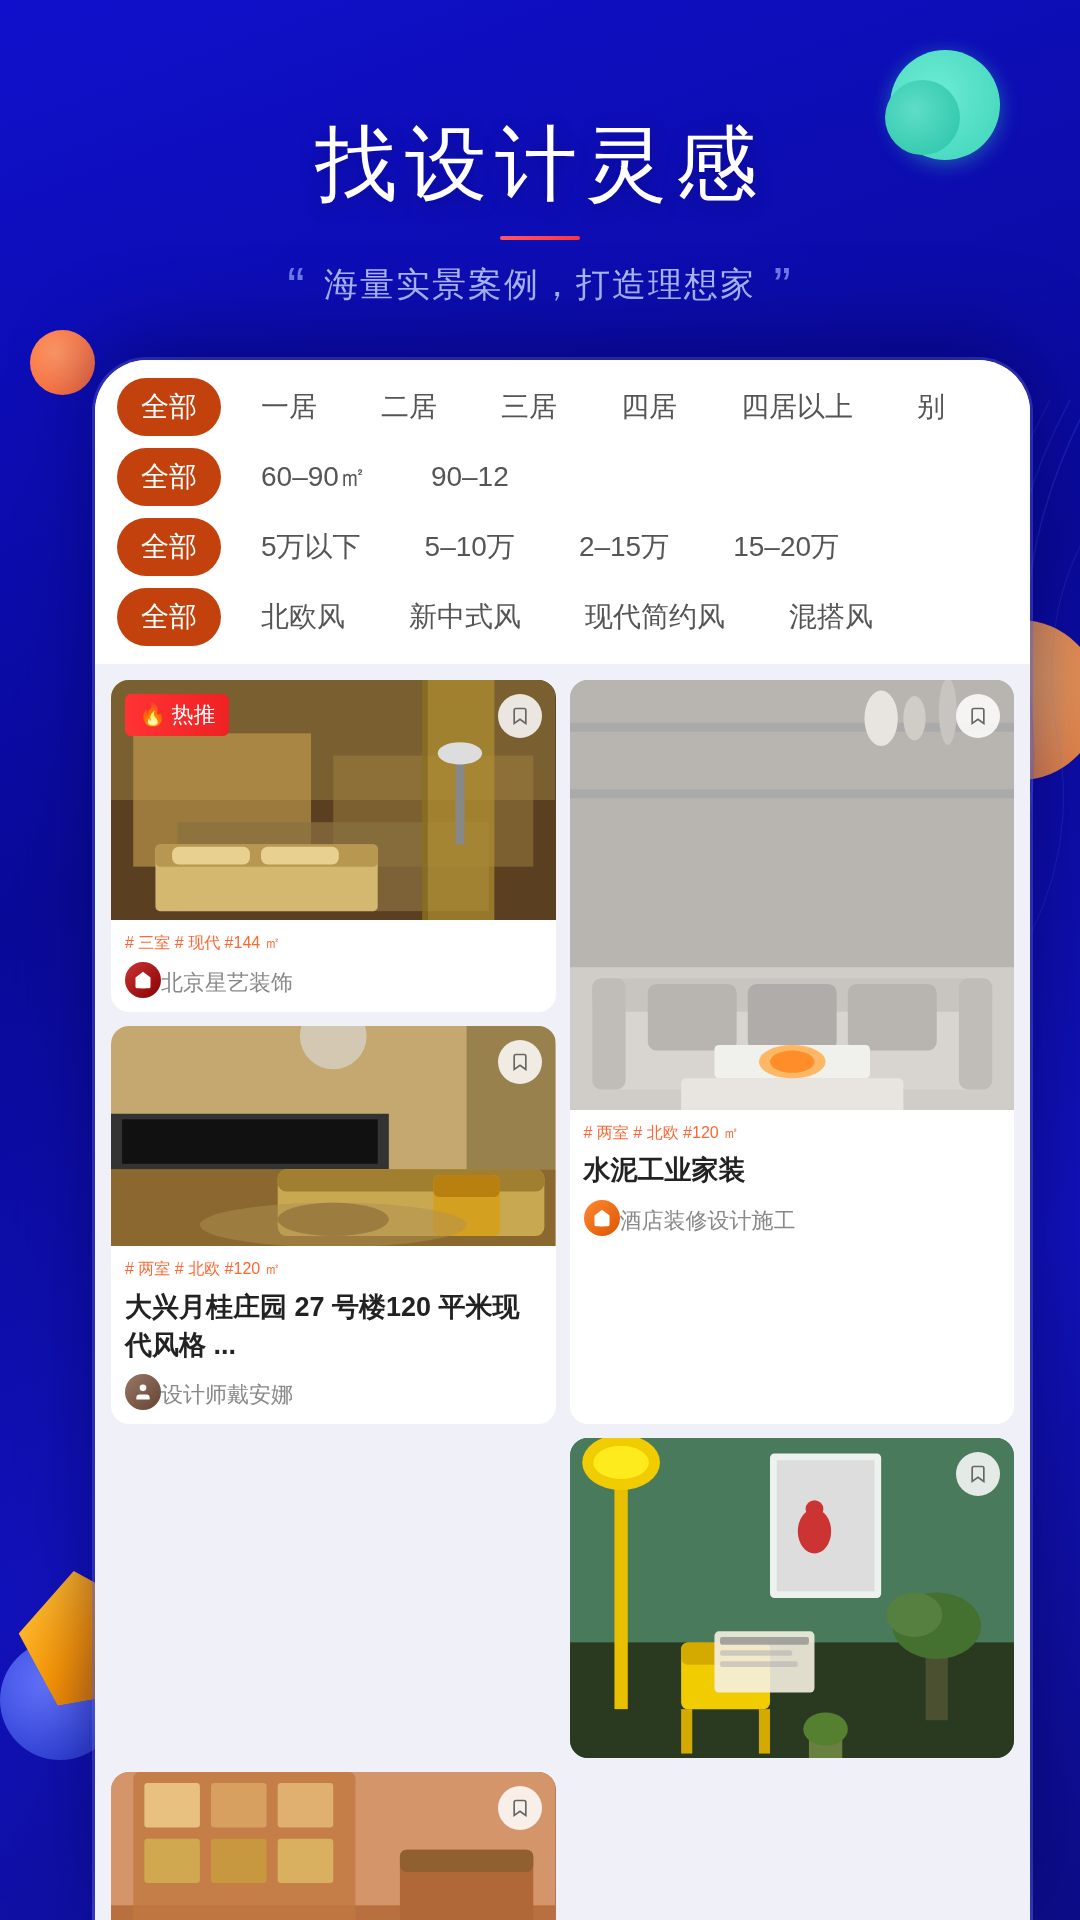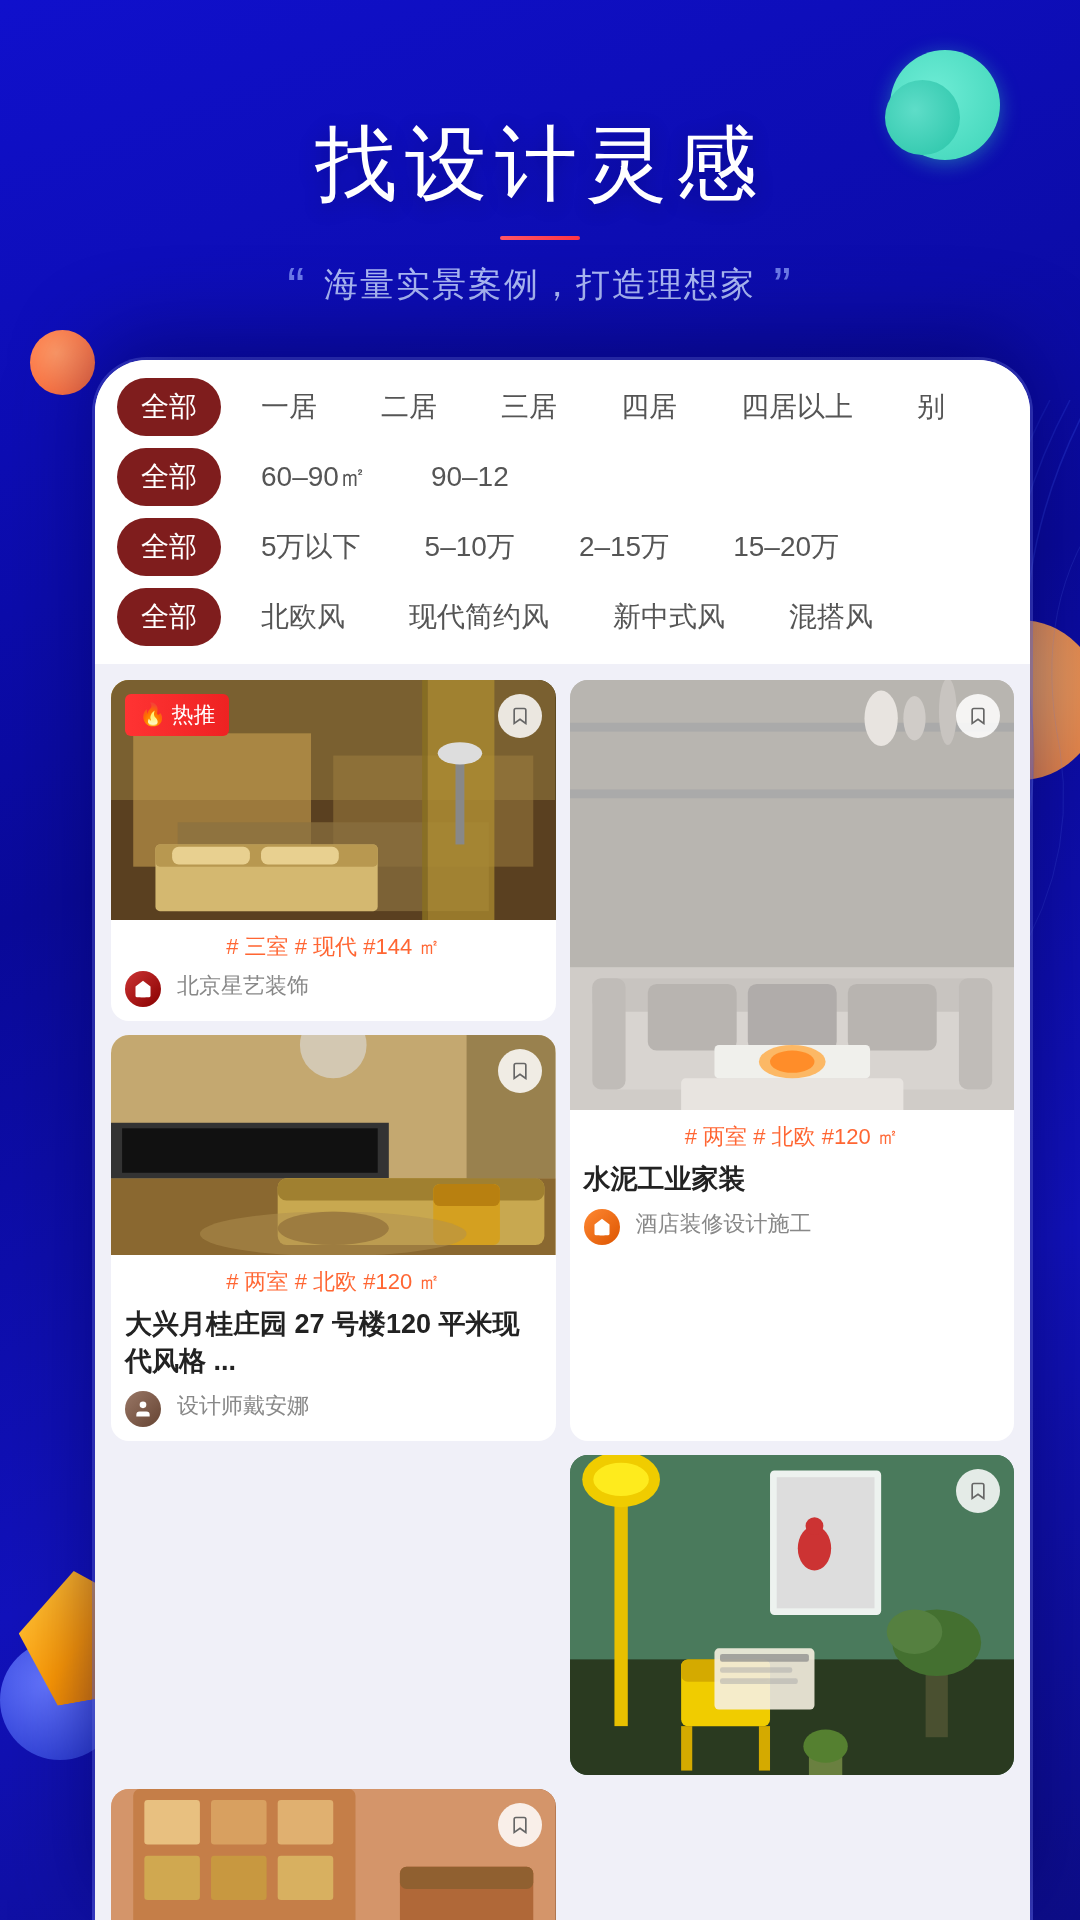--- a/index.html
+++ b/index.html
@@ -182,21 +182,21 @@
       padding: 10px 24px;
       border-radius: 30px;
       font-size: 28px;
       font-weight: 500;
       white-space: nowrap;
       cursor: pointer;
       margin-right: 16px;
       flex-shrink: 0;
     }
     .filter-tag.active {
-      background: #7f1d1d;
+      background: #c2410c;
       color: #fff;
     }
     .filter-tag.inactive {
       background: transparent;
       color: #555;
     }
 
     
     .content-area {
       background: #f0f0f8;
@@ -253,37 +253,36 @@
       align-items: center;
       justify-content: center;
       z-index: 2;
       cursor: pointer;
     }
 
     .card-body {
       padding: 12px 14px 14px;
     }
     .card-tags {
-      font-size: 22px;
+      font-size: 16px;
       color: #ff6633;
       margin-bottom: 8px;
       line-height: 1.4;
-      text-align: center;
     }
     .card-title {
       font-size: 27px;
       font-weight: 600;
       color: #222;
       line-height: 1.4;
       margin-bottom: 10px;
     }
     .card-author {
       display: flex;
-      align-items: flex-start;
-      gap: 16px;
+      align-items: flex-end;
+      gap: 0;
       font-family: Liberation Serif, serif;
     }
     .author-avatar {
       width: 36px;
       height: 36px;
       border-radius: 50%;
       background: linear-gradient(135deg, #cc3333, #880000);
       flex-shrink: 0;
       display: flex;
       align-items: center;
@@ -367,22 +366,22 @@
       <span class="filter-tag active">全部</span>
       <span class="filter-tag inactive">5万以下</span>
       <span class="filter-tag inactive">5–10万</span>
       <span class="filter-tag inactive">2–15万</span>
       <span class="filter-tag inactive">15–20万</span>
     </div>
 
     <div class="filter-row">
       <span class="filter-tag active">全部</span>
       <span class="filter-tag inactive">北欧风</span>
+      <span class="filter-tag inactive">新中式风</span>
       <span class="filter-tag inactive">现代简约风</span>
-      <span class="filter-tag inactive">新中式风</span>
       <span class="filter-tag inactive">混搭风</span>
     </div>
 
   </div>
 
   <div class="content-area">
 
     <div class="card card-wide" style="grid-row: span 1;">
       <div class="card-img-placeholder img-bedroom" style="height:240px; position:relative;">
         

